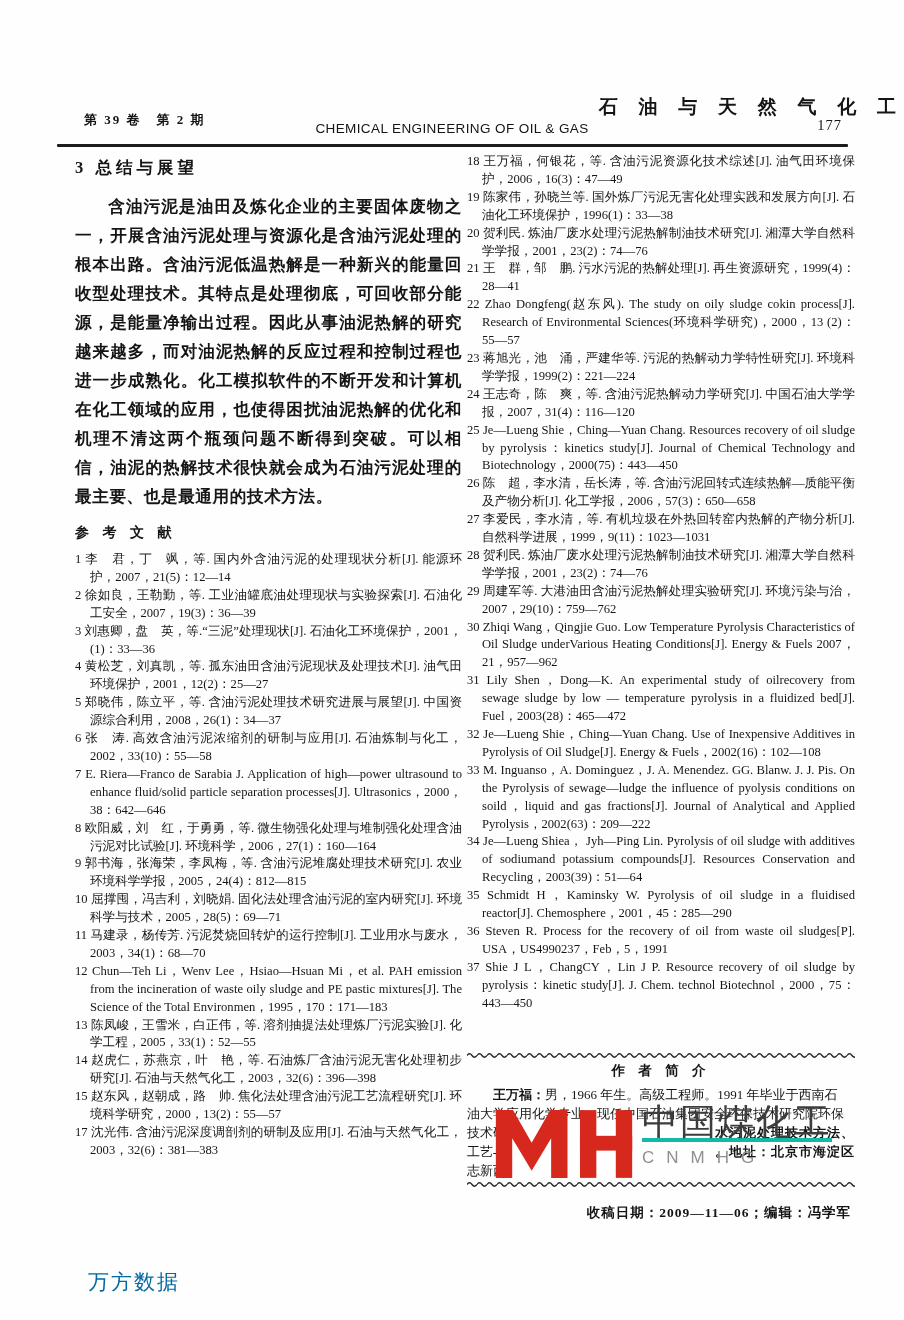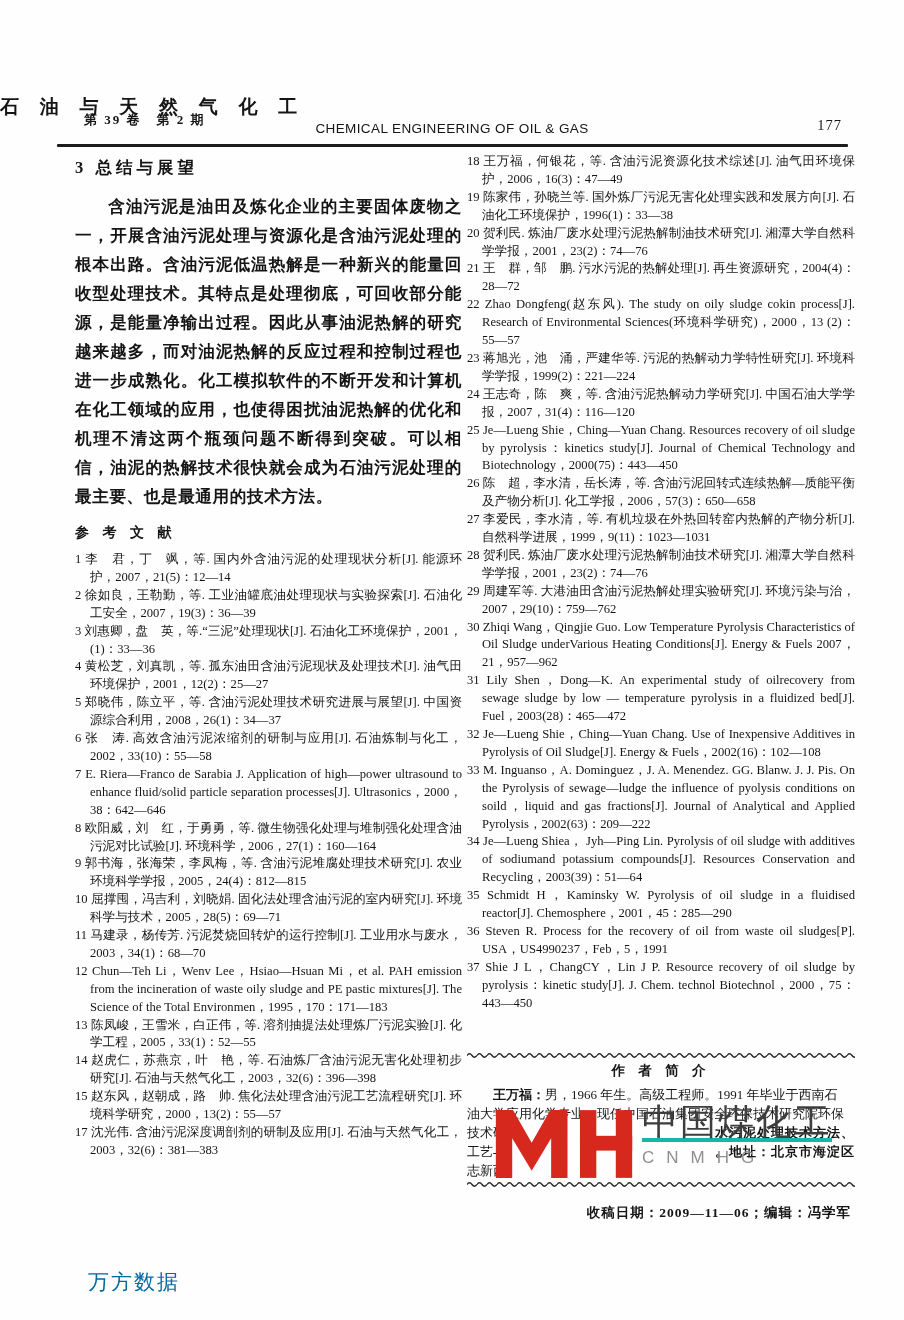--- a/index.html
+++ b/index.html
@@ -1,21 +1,21 @@
 <!DOCTYPE html>
 <html><head>
 <meta charset="utf-8">
 <style>
   html,body{margin:0;padding:0;background:#ffffff;}
   .page{position:relative;width:904px;height:1320px;background:#fefefe;overflow:hidden;
         font-family:"Liberation Serif","DejaVu Serif",serif;color:#151515;}
 
   
   .hdr-issue{position:absolute;left:84px;top:111px;font-size:13px;font-weight:bold;letter-spacing:2px;}
-  .hdr-cn{position:absolute;left:0;right:0;top:94px;text-align:left;font-size:19px;font-weight:bold;letter-spacing:8px;}
+  .hdr-cn{position:absolute;left:0;right:0;top:94px;text-align:right;font-size:19px;font-weight:bold;letter-spacing:8px;}
   .hdr-en{position:absolute;left:0;right:0;top:121px;text-align:center;font-size:13.5px;
           font-family:"Liberation Sans","DejaVu Sans",sans-serif;letter-spacing:0.4px;}
   .hdr-page{position:absolute;right:62px;top:117px;font-size:14.5px;letter-spacing:1px;margin-left:12px;}
   .hdr-rule{position:absolute;left:57px;top:144px;width:791px;height:3px;background:#1c1c1c;border-radius:1px;}
 
   
   .col-left{position:absolute;left:75px;top:157px;width:387px;}
   .col-right{position:absolute;left:467px;top:153px;width:388px;}
 
   .sec-heading{font-size:16.5px;font-weight:bold;letter-spacing:4px;margin:0 0 13px 0;}
@@ -83,21 +83,21 @@
         <div class="ref">15 赵东风，赵朝成，路　帅. 焦化法处理含油污泥工艺流程研究[J]. 环境科学研究，2000，13(2)：55—57</div>
         <div class="ref">17 沈光伟. 含油污泥深度调剖剂的研制及应用[J]. 石油与天然气化工，2003，32(6)：381—383</div>
       </div>
   </div>
 
   <div class="col-right">
     <div class="refs">
         <div class="ref">18 王万福，何银花，等. 含油污泥资源化技术综述[J]. 油气田环境保护，2006，16(3)：47—49</div>
         <div class="ref">19 陈家伟，孙晓兰等. 国外炼厂污泥无害化处理实践和发展方向[J]. 石油化工环境保护，1996(1)：33—38</div>
         <div class="ref">20 贺利民. 炼油厂废水处理污泥热解制油技术研究[J]. 湘潭大学自然科学学报，2001，23(2)：74—76</div>
-        <div class="ref">21 王　群，邹　鹏. 污水污泥的热解处理[J]. 再生资源研究，2004(4)：28—72</div>
+        <div class="ref">21 王　群，邹　鹏. 污水污泥的热解处理[J]. 再生资源研究，1999(4)：28—41</div>
         <div class="ref">22 Zhao Dongfeng(赵东风). The study on oily sludge cokin process[J]. Research of Environmental Sciences(环境科学研究)，2000，13 (2)：55—57</div>
         <div class="ref">23 蒋旭光，池　涌，严建华等. 污泥的热解动力学特性研究[J]. 环境科学学报，1999(2)：221—224</div>
         <div class="ref">24 王志奇，陈　爽，等. 含油污泥热解动力学研究[J]. 中国石油大学学报，2007，31(4)：116—120</div>
         <div class="ref">25 Je—Lueng Shie，Ching—Yuan Chang.  Resources recovery of oil sludge by pyrolysis：kinetics study[J]. Journal of Chemical Technology and Biotechnology，2000(75)：443—450</div>
         <div class="ref">26 陈　超，李水清，岳长涛，等. 含油污泥回转式连续热解—质能平衡及产物分析[J]. 化工学报，2006，57(3)：650—658</div>
         <div class="ref">27 李爱民，李水清，等. 有机垃圾在外热回转窑内热解的产物分析[J]. 自然科学进展，1999，9(11)：1023—1031</div>
         <div class="ref">28 贺利民. 炼油厂废水处理污泥热解制油技术研究[J]. 湘潭大学自然科学学报，2001，23(2)：74—76</div>
         <div class="ref">29 周建军等. 大港油田含油污泥热解处理实验研究[J]. 环境污染与治，2007，29(10)：759—762</div>
         <div class="ref">30 Zhiqi Wang，Qingjie Guo. Low Temperature Pyrolysis Characteristics of Oil Sludge underVarious Heating Conditions[J]. Energy &amp; Fuels 2007，21，957—962</div>
         <div class="ref">31 Lily Shen，Dong—K. An experimental study of oilrecovery from sewage sludge by low — temperature pyrolysis in a fluidized bed[J]. Fuel，2003(28)：465—472</div>

